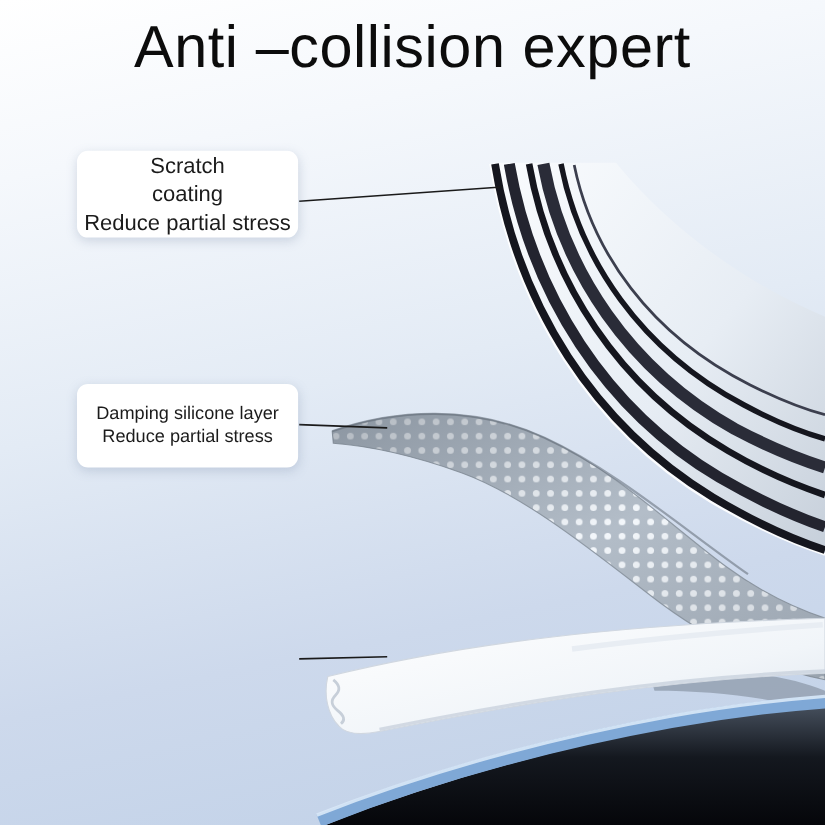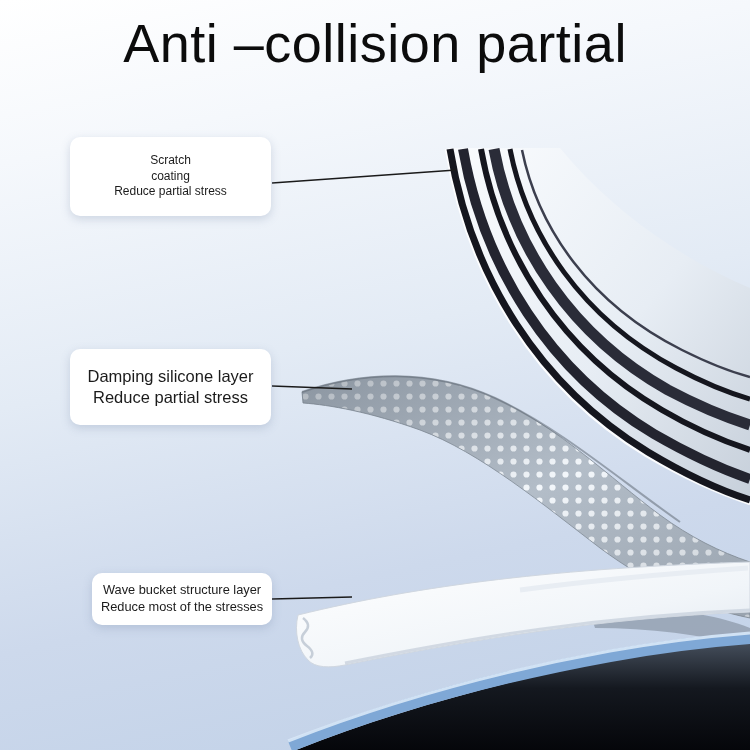--- a/index.html
+++ b/index.html
@@ -13,30 +13,30 @@
     text-align:center; font-size:54px; font-weight:500;
     color:#0c0c0c; letter-spacing:.5px;
   }
   .art { position:absolute; inset:0; }
   .callout-box {
     position:absolute; background:#ffffff; border-radius:10px;
     box-shadow:0 3px 10px rgba(110,130,160,.28);
     color:#1b1b1b; display:flex; align-items:center; justify-content:center;
     text-align:center; white-space:pre-line; line-height:1.3;
   }
-  #box-scratch  { left:70px; top:137px; width:201px; height:79px; font-size:12px; }
+  #box-scratch  { left:70px; top:137px; width:201px; height:79px; font-size:20px; }
   #box-damping  { left:70px; top:349px; width:201px; height:76px; font-size:16.5px; }
   #box-wave     { left:92px; top:573px; width:180px; height:52px; font-size:12.8px; }
 </style>
 </head>
 <body>
 
 <div class="stage">
 
-  <h1 class="title">Anti –collision partial</h1>
+  <h1 class="title">Anti –collision expert</h1>
 
   <svg class="art" viewBox="0 0 750 750">
     <defs>
       <linearGradient id="gSilver" x1="0" y1="0" x2="1" y2="1">
         <stop offset="0" stop-color="#fafcfe"></stop>
         <stop offset=".55" stop-color="#e7edf4"></stop>
         <stop offset="1" stop-color="#c6cfda"></stop>
       </linearGradient>
       <linearGradient id="gSlab" x1="0" y1="0" x2="1" y2="1">
         <stop offset="0" stop-color="#ffffff"></stop>
@@ -105,16 +105,14 @@
     </g>
   </svg>
 
   <div class="callout-box" id="box-scratch">Scratch
 coating
 Reduce partial stress</div>
 
   <div class="callout-box" id="box-damping">Damping silicone layer
 Reduce partial stress</div>
 
-  <div class="callout-box" id="box-wave">Wave bucket structure layer
-Reduce most of the stresses</div>
 
 </div>
 
 </body></html>

